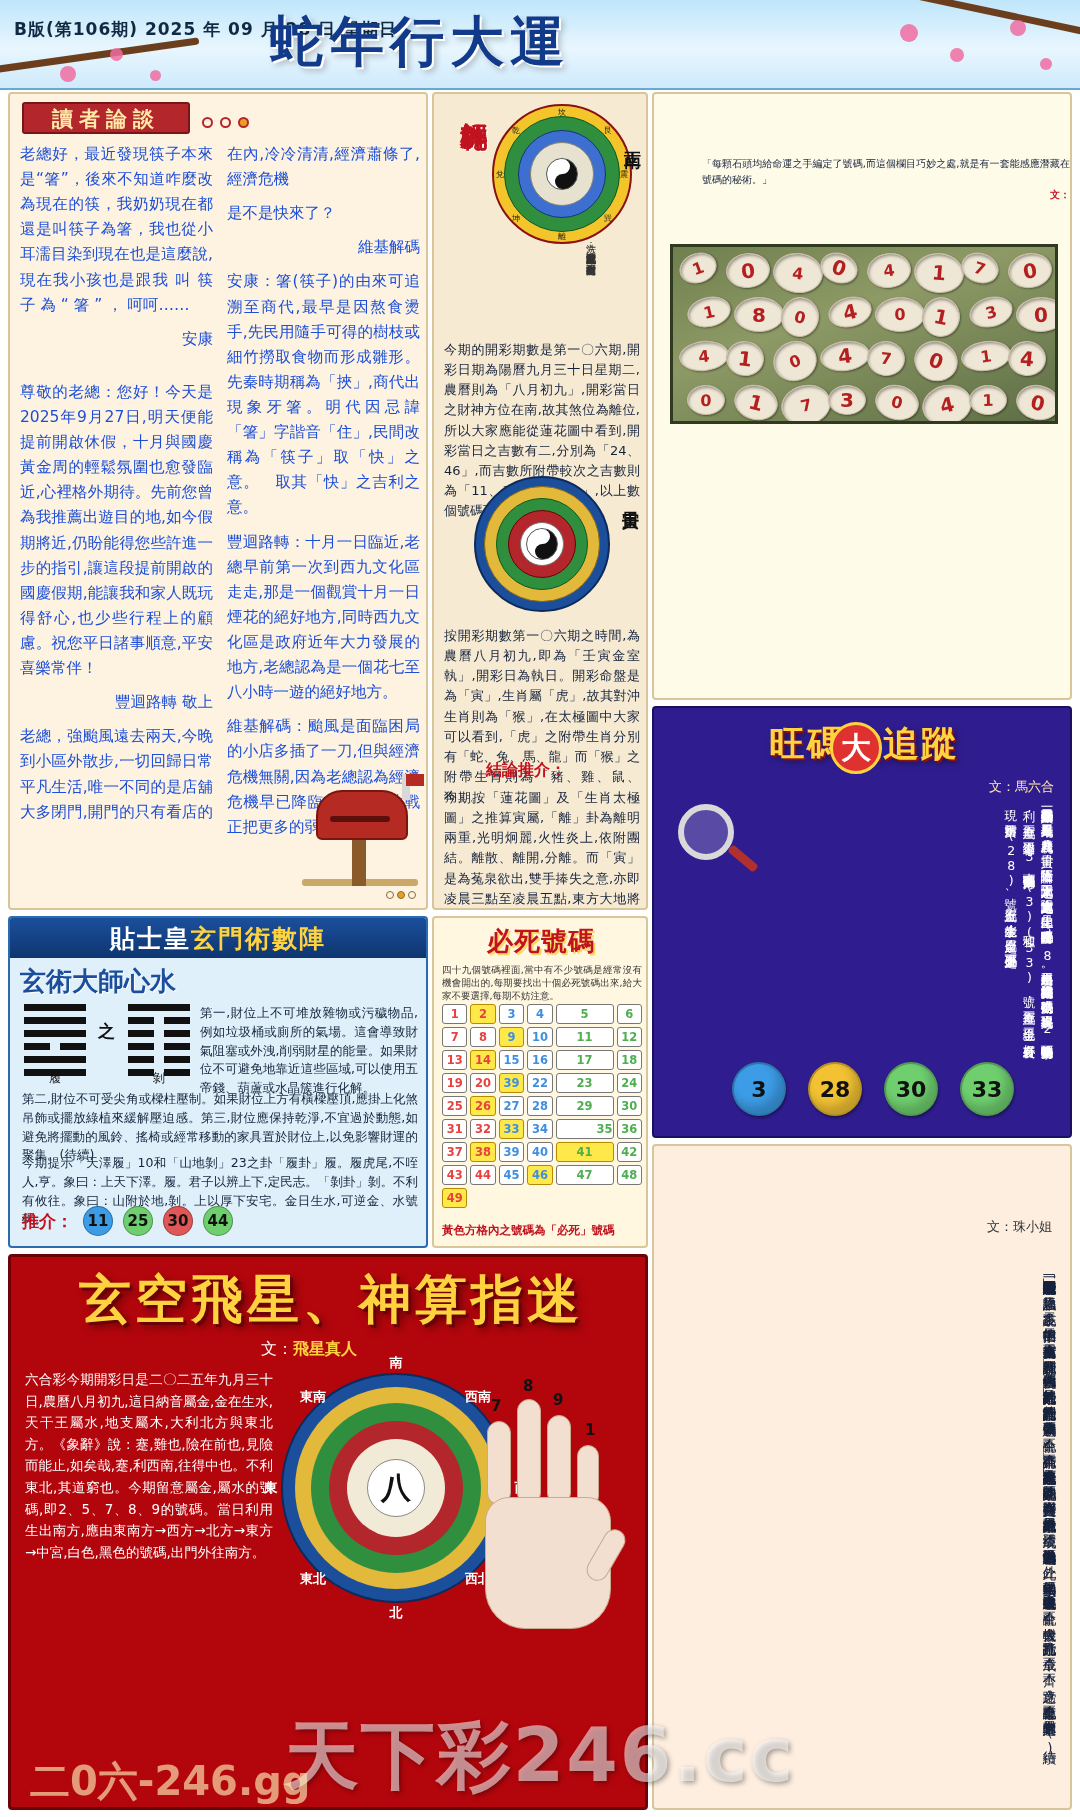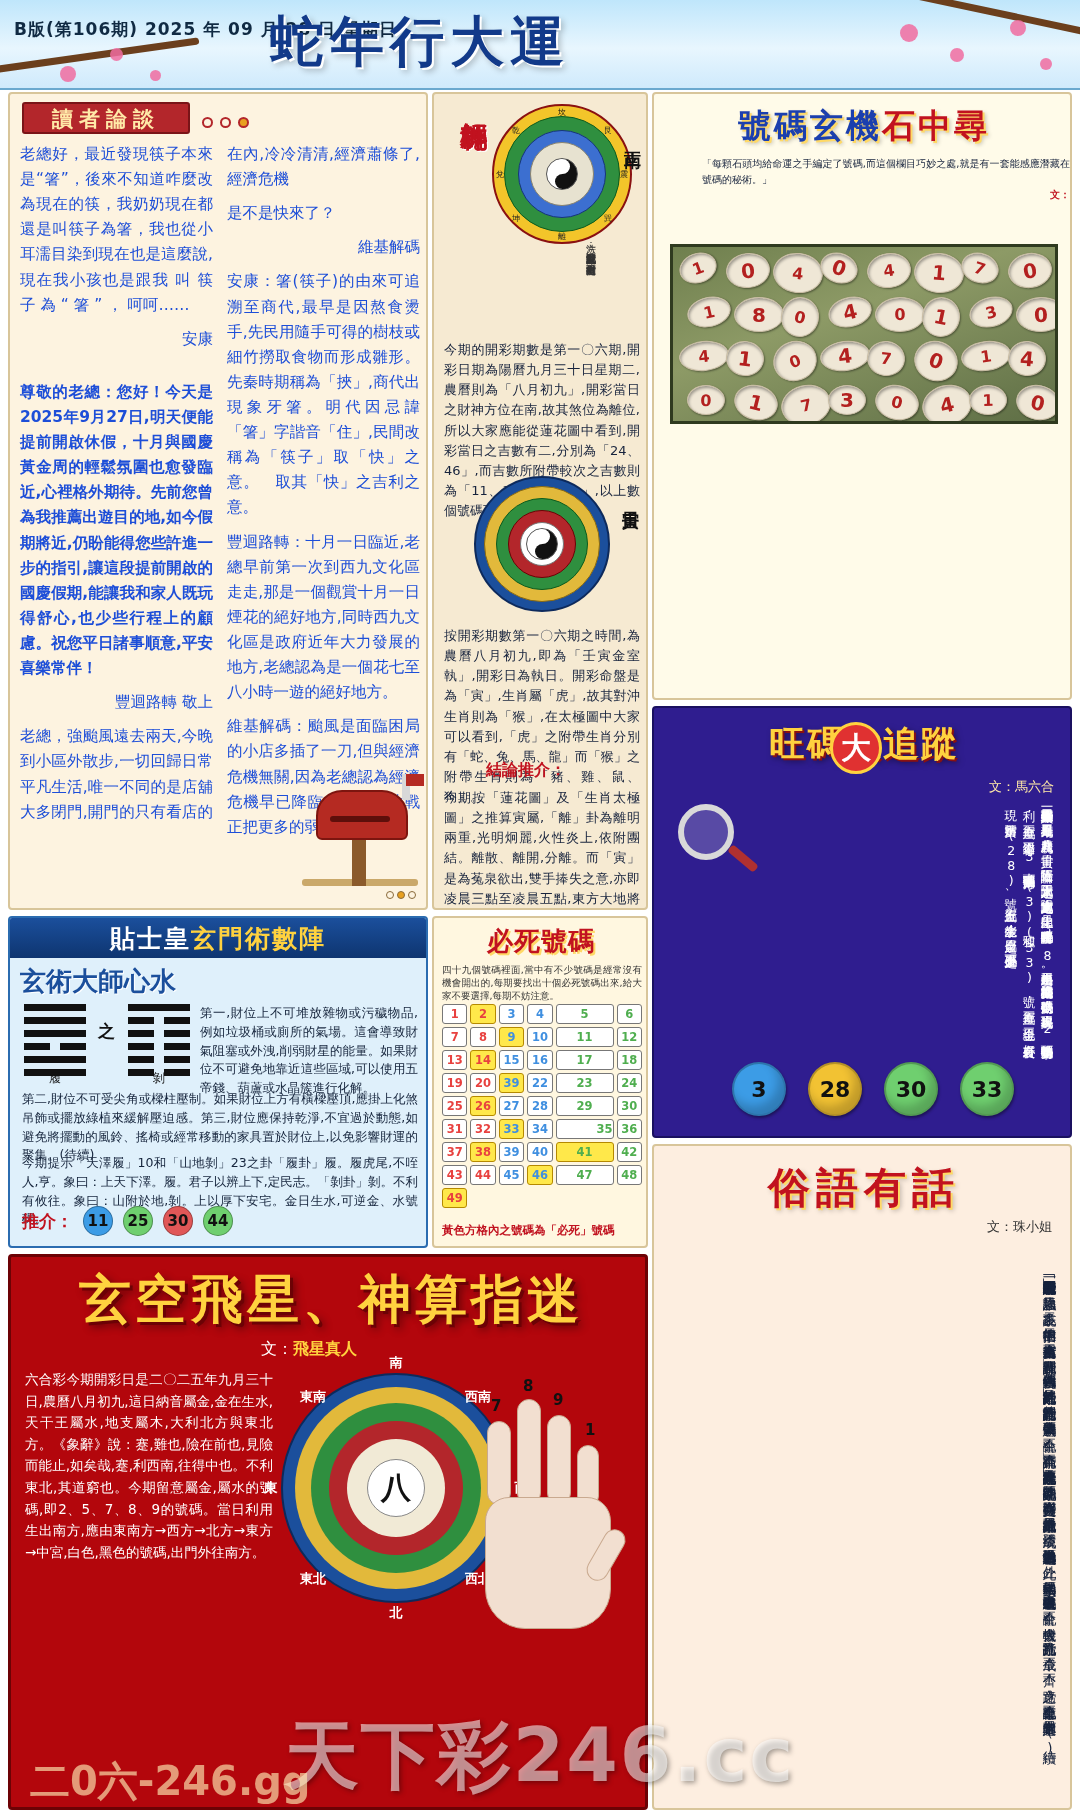--- a/index.html
+++ b/index.html
@@ -66,21 +66,21 @@
   #readers .hdr .dots i.filled { background: #e8a020; border-color: #b3262b; }
   .forum-body {
     position: absolute; left: 10px; top: 48px; width: 400px; height: 760px;
     column-count: 2; column-gap: 14px;
     font-size: 15.5px; line-height: 1.62; color: #1d4ed8;
     text-align: justify;
     font-family: "DejaVu Sans","Liberation Sans",sans-serif;
   }
   .forum-body p { margin: 0 0 9px 0; }
   .forum-body p.sign { text-align: right; }
-  .forum-body p.strong { font-weight: bold; margin-top: 28px; }
+  .forum-body p.strong { font-weight: normal; margin-top: 28px; }
   .mailbox {
     position: absolute; right: 8px; bottom: 22px; width: 116px; height: 110px;
   }
   .mb-post { position: absolute; left: 50px; bottom: 0; width: 14px; height: 56px; background: #8b5a2b; }
   .mb-box { position: absolute; left: 14px; bottom: 46px; width: 92px; height: 50px;
             background: #b52a22; border-radius: 26px 26px 6px 6px; border: 2px solid #7d150f; }
   .mb-flag { position: absolute; left: 100px; bottom: 86px; width: 8px; height: 26px; background: #d8d8d8; }
   .mb-flag2 { position: absolute; left: 104px; bottom: 100px; width: 18px; height: 12px; background: #b52a22; }
   .mb-slot { position: absolute; left: 28px; bottom: 64px; width: 60px; height: 6px; background: #5e0f0b; border-radius: 3px;}
   .mb-ground { position: absolute; left: 0; bottom: 0; width: 116px; height: 7px; background: #caa86a; border-radius: 3px; }
@@ -435,23 +435,20 @@
       <div class="taiji" style="left:52px;top:52px;width:32px;height:32px;"></div>
     </div>
     <div class="side-label vtext" style="left:186px;top:404px;">壬寅日</div>
 
     <div class="qk-par" style="left:10px;top:532px;width:196px;">按開彩期數第一〇六期之時間,為農曆八月初九,即為「壬寅金室執」,開彩日為執日。開彩命盤是為「寅」,生肖屬「虎」,故其對沖生肖則為「猴」,在太極圖中大家可以看到,「虎」之附帶生肖分別有「蛇、兔、馬、龍」而「猴」之附帶生肖則為「豬、雞、鼠、狗」。</div>
     <div class="qk-sub" style="left:52px;top:666px;">結論推介：</div>
     <div class="qk-par" style="left:10px;top:694px;width:196px;">今期按「蓮花圖」及「生肖太極圖」之推算寅屬,「離」卦為離明兩重,光明炯麗,火性炎上,依附團結。離散、離開,分離。而「寅」是為菟泉欲出,雙手捧失之意,亦即凌晨三點至凌晨五點,東方大地將明、曙光初現之意,兩方皆為紫氣東來,明確運改,旺行之而生機在,故之圖中所指11、17、24、35、41和46機會,值心當中的號碼一而「虎」之附帶生肖分別有「蛇、兔、馬、龍」。</div>
   </div>
 
   <div class="panel" id="numcode">
-    <div class="nc-title">
-      <span>號碼玄機</span><em>石中尋</em>
-    </div>
     <div class="quote-box">
       <div>「每顆石頭均給命運之手編定了號碼,而這個欄目巧妙之處,就是有一套能感應潛藏在石中號碼的秘術。」</div>
       <div class="byline">文：寶叔</div>
     </div>
     <div class="stone-photo" id="stone-photo">
         <div class="stone" style="width: 38px; height: 30px; left: 6px; top: 6px; font-size: 16px; transform: rotate(-20deg);">1</div>
         <div class="stone" style="width: 44px; height: 35px; left: 53px; top: 6px; font-size: 20px; transform: rotate(-7deg);">0</div>
         <div class="stone" style="width: 50px; height: 40px; left: 100px; top: 6px; font-size: 16px; transform: rotate(6deg);">4</div>
         <div class="stone" style="width: 38px; height: 30px; left: 147px; top: 6px; font-size: 20px; transform: rotate(19deg);">0</div>
         <div class="stone" style="width: 44px; height: 35px; left: 194px; top: 6px; font-size: 16px; transform: rotate(-8deg);">4</div>
@@ -636,21 +633,20 @@
       <div class="palm"></div>
       <div class="finger" style="left:126px;top:150px;width:22px;height:56px;transform:rotate(30deg);"></div>
       <span class="fnum" style="left:22px;top:20px;">7</span>
       <span class="fnum" style="left:54px;top:0px;">8</span>
       <span class="fnum" style="left:84px;top:14px;">9</span>
       <span class="fnum" style="left:116px;top:44px;">1</span>
     </div>
   </div>
 
   <div class="panel" id="proverb">
-    <div class="pv-title">俗語有話</div>
     <div class="pv-by">文：珠小姐</div>
     <div class="pv-vbody">俗語「亂蹄廿四」在「亂蹄」之中前一廿廿四並沒有特別意思,只加強語氣,表示多亂,但一字中簡的指示,連寫就不會有所指示,便有「亂蹄廿四」一詞。在傳統的古代六合彩中,「亂蹄」指的是「亂蹄之解」,意指亂蹄廿四的詞語,要留意屬金的號碼,不會亂,不齊謂「亂蹄」,而「亂蹄」之意便承接在「亂蹄」之後,亦即亂亂蹄的號碼,肖與肖之間有些交錯,亂蹄的意思是指不成章,不成體統,恐怕他只透過名義號碼之意,此外,一字尾和六字尾的號碼。故事中透過名義號碼之意,不會亂,機會較大。亂蹄意指亂,不成章,不齊,蹄之意,專業上不會亂,其中有一定的意思。(待續)</div>
   </div>
 
   <div class="watermark">天下彩246.cc</div>
   <div class="watermark2">二0六-246.gg</div>
 
 </div>
 
 </body></html>

